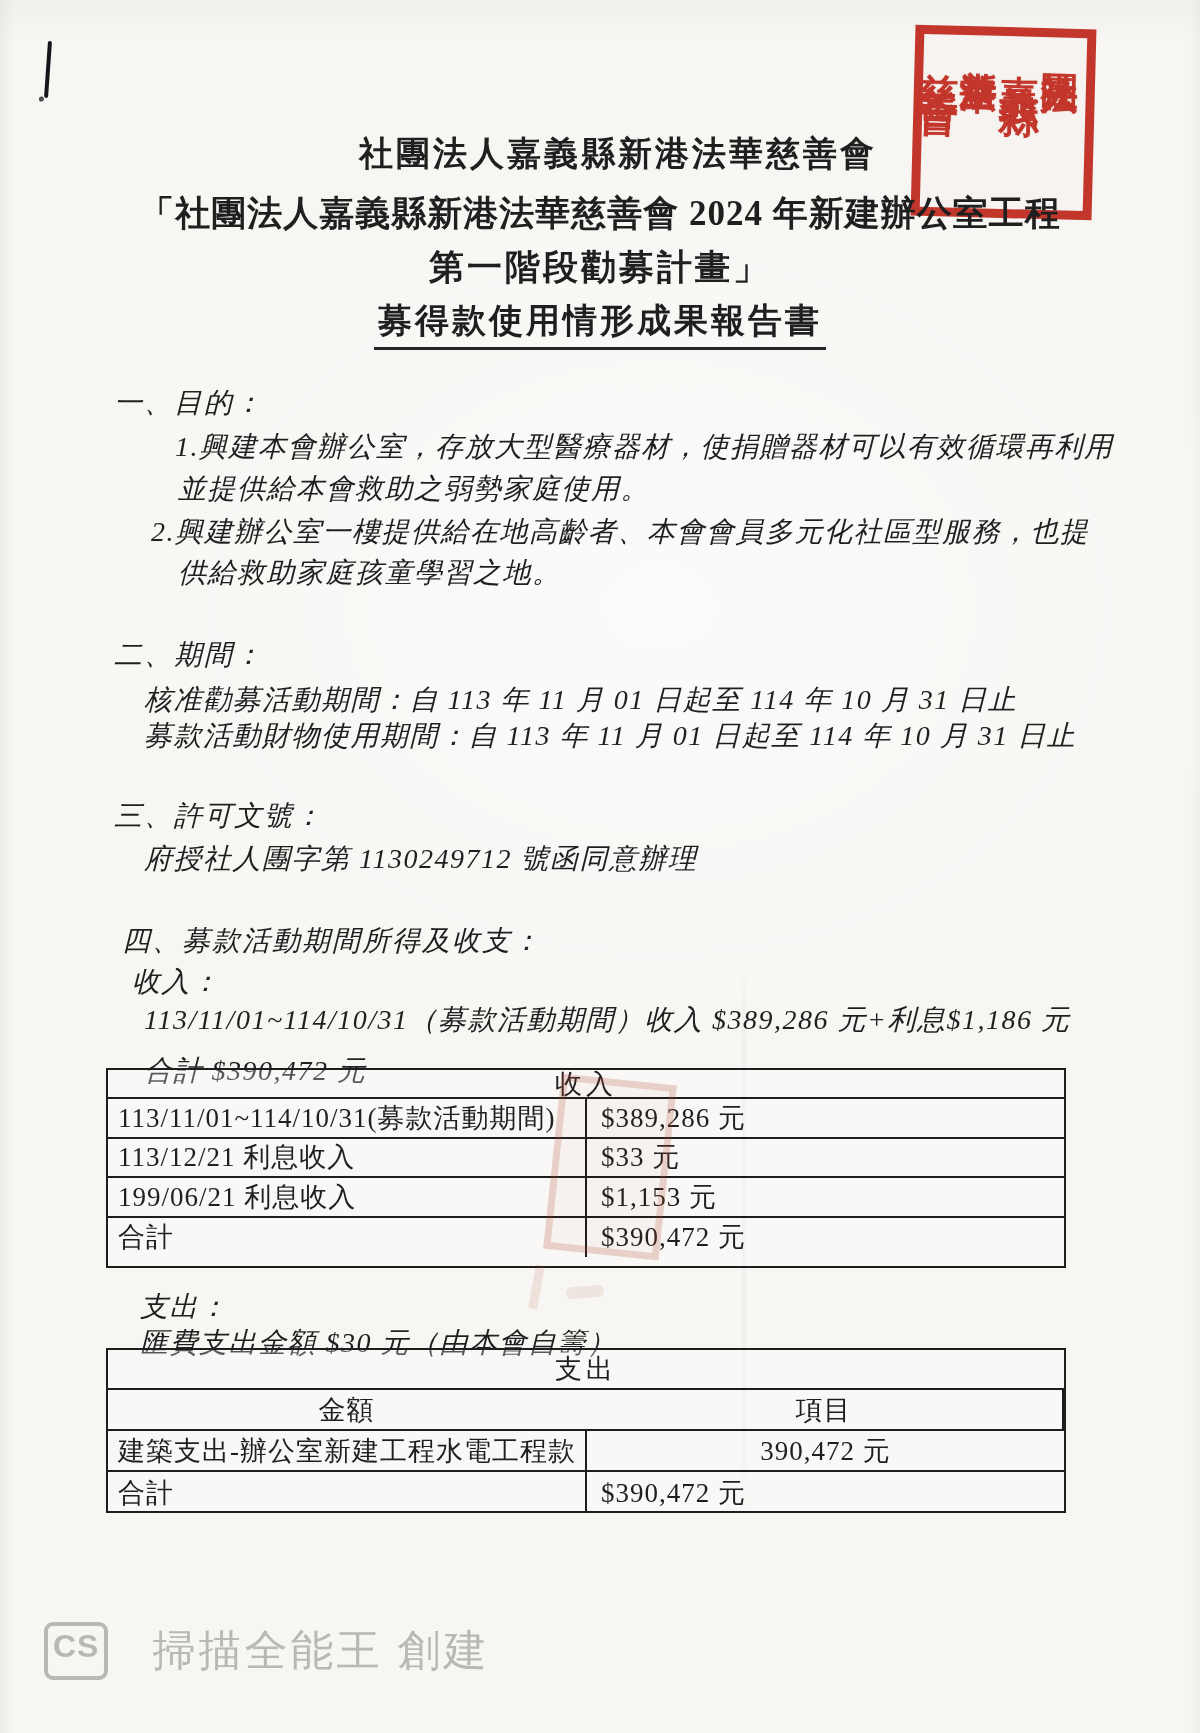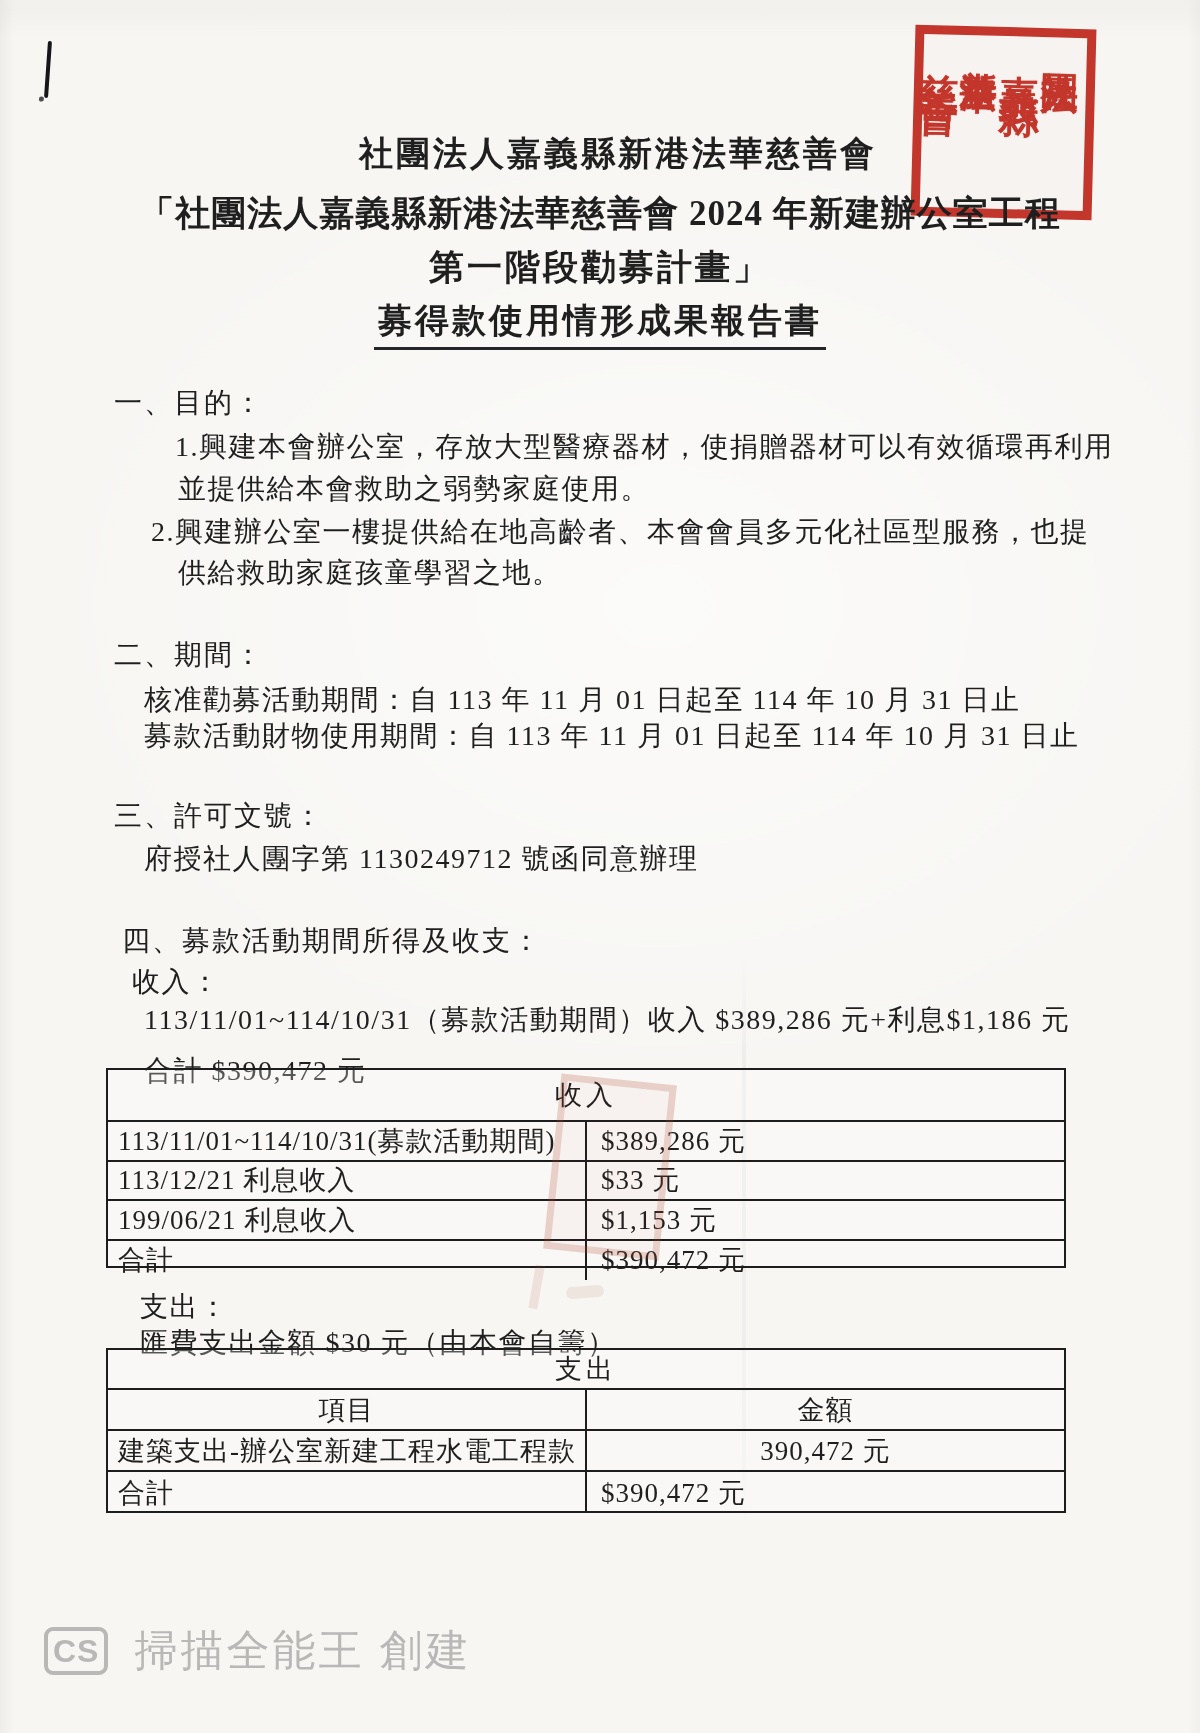--- a/index.html
+++ b/index.html
@@ -62,31 +62,31 @@
   
   .t{position:absolute;left:0;width:1200px;text-align:center;font-weight:bold;white-space:nowrap;}
   .t1{top:131px;font-size:34px;letter-spacing:3px;padding-left:36px;}
   .t2{top:190px;font-size:35px;letter-spacing:1px;}
   .t3{top:244px;font-size:35px;letter-spacing:3px;}
   .t4{top:298px;font-size:34px;letter-spacing:3px;}
   .t4 .underlined{
     display:inline-block;border-bottom:3px solid #26262a;padding:0 4px 3px 4px;
   }
   
-  .line{position:absolute;font-size:28px;letter-spacing:1.5px;white-space:nowrap;}
+  .line{position:absolute;font-size:28px;letter-spacing:1.5px;white-space:nowrap;font-style:italic;}
   .heading{font-size:28px;letter-spacing:2px;}
   
   .tbl{
     position:absolute;left:106px;width:960px;
     border:2px solid var(--table-border);
     font-size:27px;letter-spacing:1px;
     background:rgba(255,255,255,.25);
   }
   .tbl-header{
-    height:52px;border-bottom:2px solid var(--table-border);
+    height:29px;border-bottom:2px solid var(--table-border);
     display:flex;align-items:center;justify-content:center;
     letter-spacing:4px;
   }
   .tbl-row{display:flex;border-bottom:2px solid var(--table-border);}
   .tbl-row:last-child{border-bottom:none;}
   .income-tbl .tbl-row{height:39.5px;}
   .expense-tbl .tbl-header{height:40px;}
   .expense-tbl .tbl-row{height:41px;}
   .cell{display:flex;align-items:center;}
   .cell.label{flex:0 0 479px;border-right:2px solid var(--table-border);padding-left:10px;}
@@ -103,21 +103,21 @@
     content:"";position:absolute;left:-14px;top:186px;width:9px;height:44px;
     background:rgba(176,74,52,.12);transform:rotate(4deg);
   }
   .ghost-blob{
     position:absolute;left:566px;top:1286px;width:38px;height:12px;
     background:rgba(176,74,52,.10);border-radius:6px;transform:rotate(-4deg);
   }
   
   .watermark{
     position:absolute;left:44px;top:1622px;
-    display:flex;align-items:center;gap:26px;
+    display:flex;gap:44px;
     color:var(--watermark-gray);
     font-family:"Liberation Sans","DejaVu Sans",sans-serif;
   }
   .cs-badge{
     border:4px solid var(--watermark-gray);border-radius:9px;
     font-size:32px;font-weight:bold;line-height:38px;padding:1px 5px;
     letter-spacing:1px;
   }
   .wm-text{font-size:43px;letter-spacing:3px;}
 </style>
@@ -181,22 +181,22 @@
 
   <div class="ghost-stamp"></div>
   <div class="ghost-blob"></div>
 
   <div class="line" style="left:140px;top:1288px;">支出：</div>
   <div class="line" style="left:140px;top:1324px;">匯費支出金額 $30 元（由本會自籌）</div>
 
   <div class="tbl expense-tbl" style="top:1348px;height:165px;">
     <div class="tbl-header">支出</div>
     <div class="tbl-row">
+      <div class="cell value centered">金額</div>
       <div class="cell label centered">項目</div>
-      <div class="cell value centered">金額</div>
     </div>
     <div class="tbl-row">
       <div class="cell label">建築支出-辦公室新建工程水電工程款</div>
       <div class="cell value centered">390,472 元</div>
     </div>
     <div class="tbl-row">
       <div class="cell label">合計</div>
       <div class="cell value">$390,472 元</div>
     </div>
   </div>

